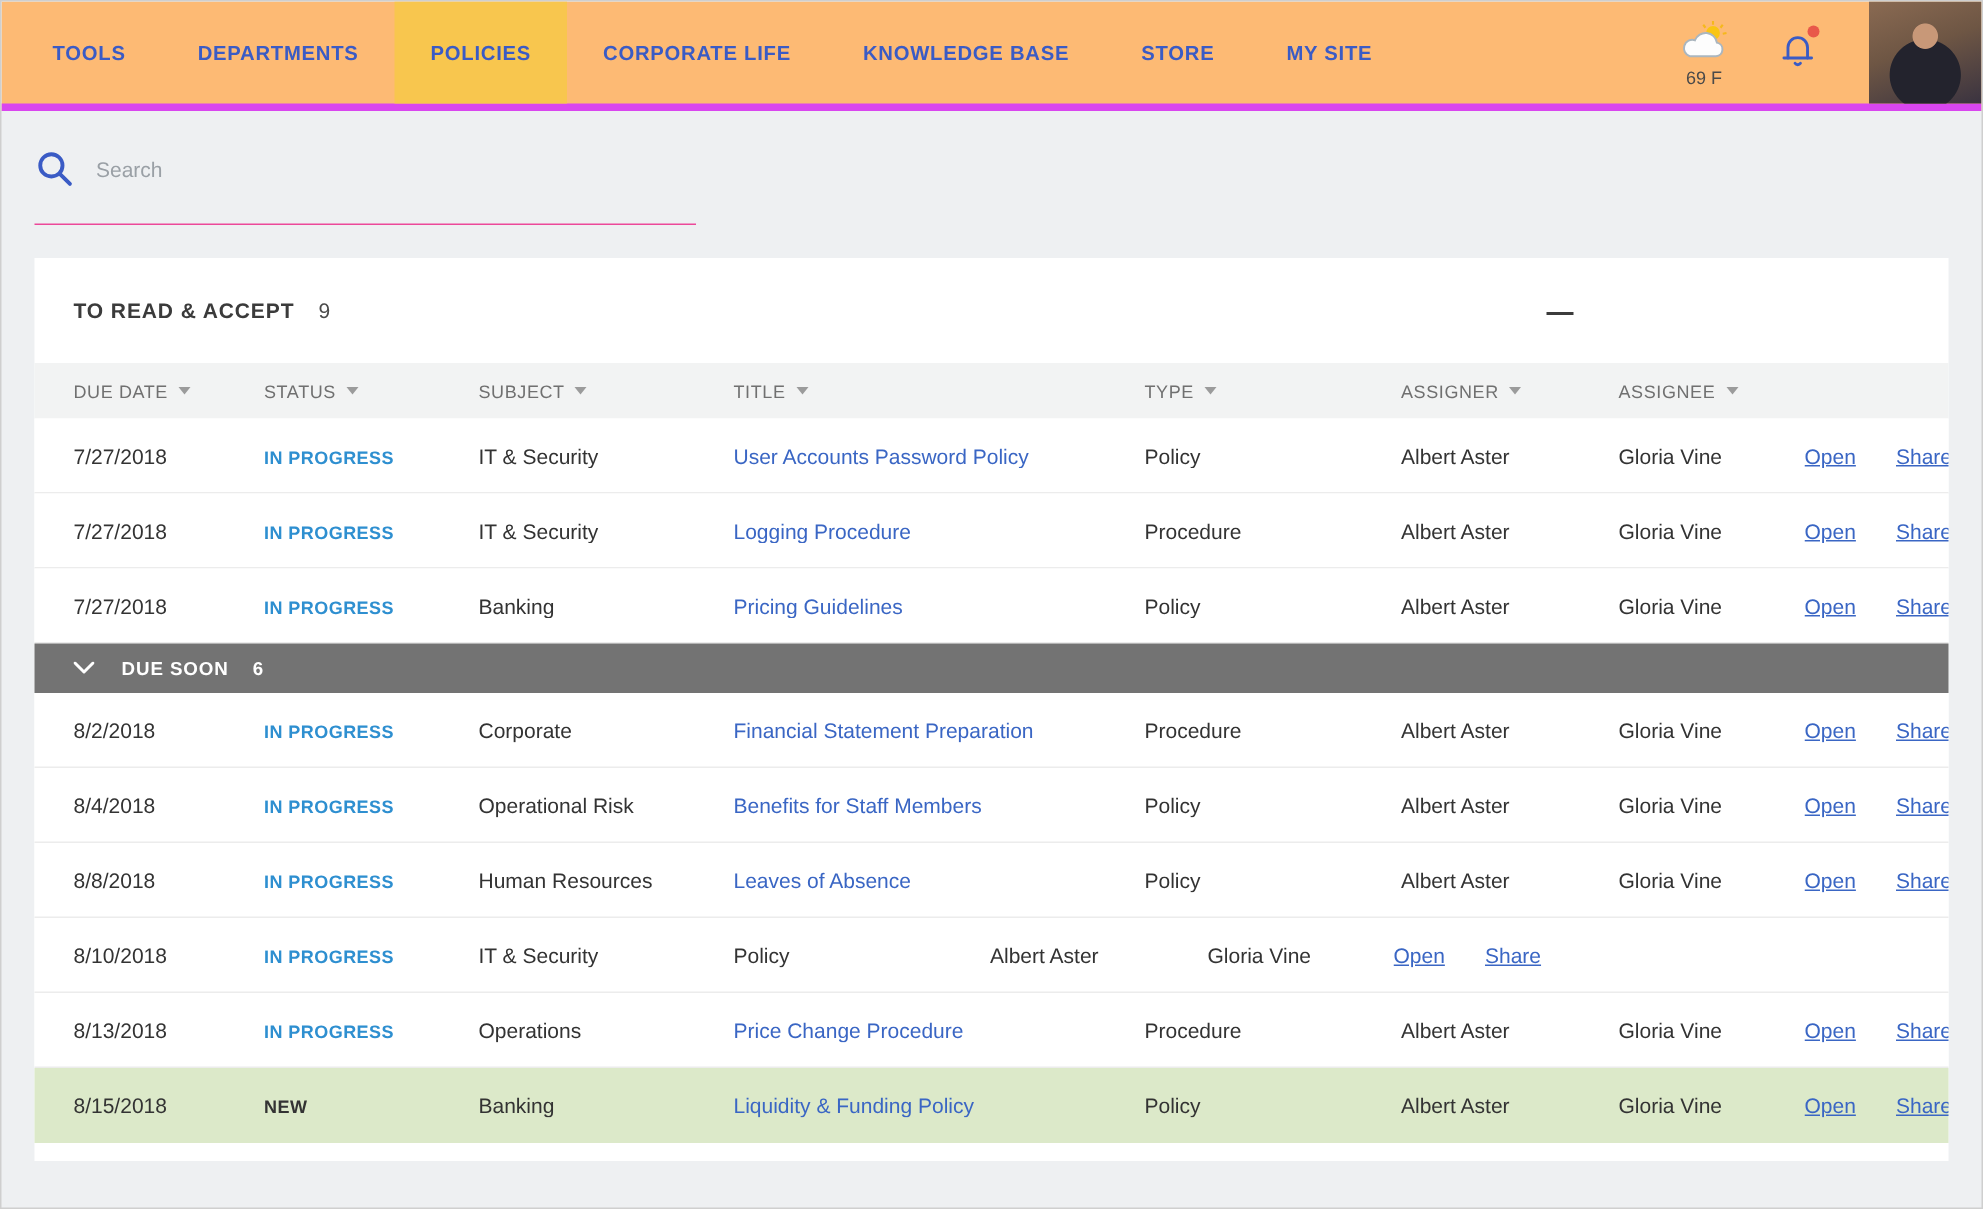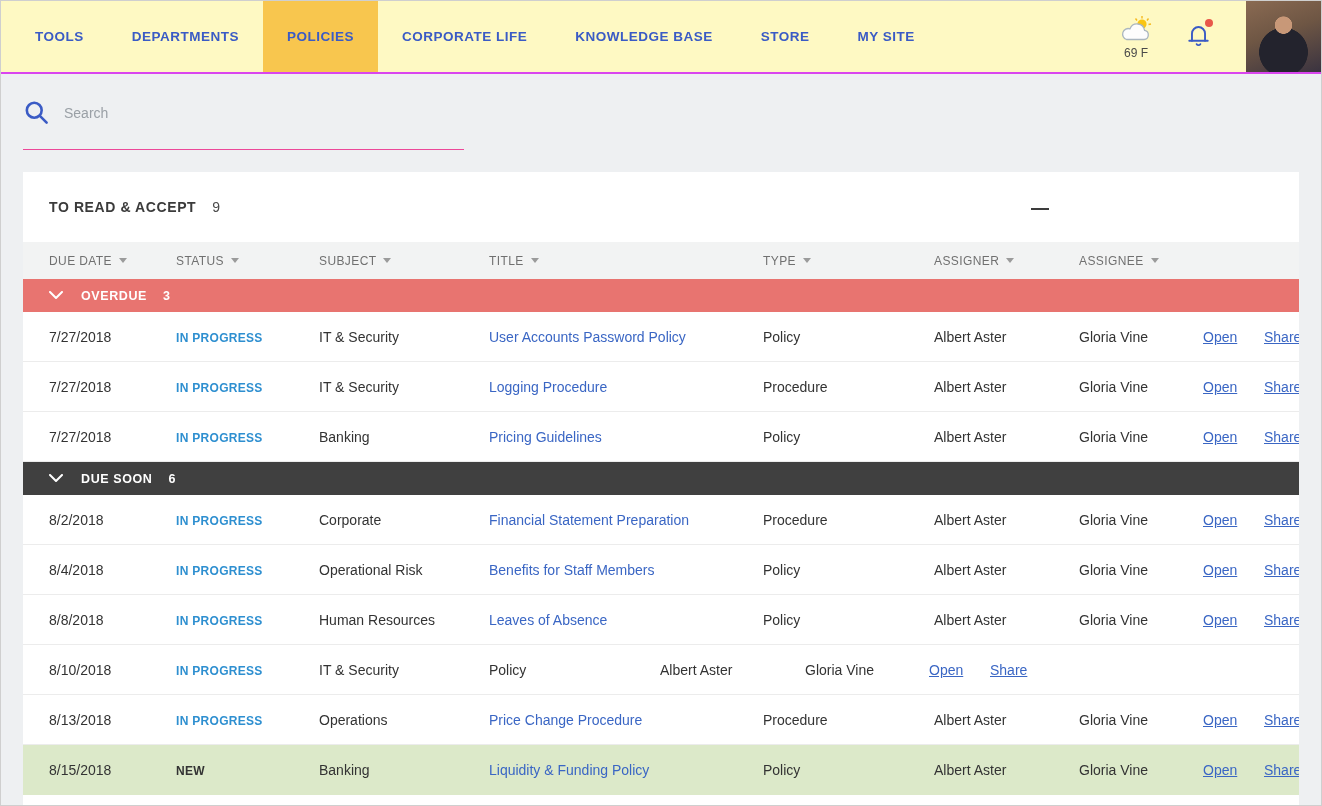--- a/index.html
+++ b/index.html
@@ -13,24 +13,24 @@
     width: 1322px; height: 806px;
     border: 1px solid #cfcfcf;
     background: #eef0f2;
     position: relative;
     overflow: hidden;
   }
 
   
   .topnav {
     height: 73px;
-    background: #fef9c3;
+    background: #fdba74;
     display: flex;
     align-items: stretch;
-    border-bottom: 2px solid #d946ef;
+    border-bottom: 5px solid #d946ef;
     padding-left: 10px;
   }
   .nav-items { display: flex; align-items: stretch; }
   .nav-item {
     display: flex; align-items: center;
     padding: 0 24px;
     color: var(--nav-blue, #3a5bc5);
     font-size: 13.5px;
     font-weight: 700;
     letter-spacing: .5px;
@@ -287,29 +287,20 @@
           <div class="th c-assigner">
             <span>ASSIGNER</span>
             <span class="sort-arrow"></span>
           </div>
           <div class="th c-assignee">
             <span>ASSIGNEE</span>
             <span class="sort-arrow"></span>
           </div>
         </div>
       <div class="tbody">
-          <div class="group-row" style="background: rgb(232, 116, 112);">
-            <span class="chev">
-              <svg width="14" height="9" viewBox="0 0 14 9" fill="none" stroke="#ffffff" stroke-width="2" stroke-linecap="round" stroke-linejoin="round">
-                <polyline points="1,1 7,7 13,1"></polyline>
-              </svg>
-            </span>
-            <span class="g-label">OVERDUE</span>
-            <span class="g-count">3</span>
-          </div>
           <div class="data-row">
             <div class="cell c-due">7/27/2018</div>
             <div class="cell c-status"><span class="status in-progress">IN PROGRESS</span></div>
             <div class="cell c-subject">IT &amp; Security</div>
             <div class="cell c-title"><a class="title-link">User Accounts Password Policy</a></div>
             <div class="cell c-type">Policy</div>
             <div class="cell c-assigner">Albert Aster</div>
             <div class="cell c-assignee">Gloria Vine</div>
             <div class="cell c-open"><a class="action-link">Open</a></div>
             <div class="cell c-share"><a class="action-link">Share</a></div>
@@ -329,21 +320,21 @@
             <div class="cell c-due">7/27/2018</div>
             <div class="cell c-status"><span class="status in-progress">IN PROGRESS</span></div>
             <div class="cell c-subject">Banking</div>
             <div class="cell c-title"><a class="title-link">Pricing Guidelines</a></div>
             <div class="cell c-type">Policy</div>
             <div class="cell c-assigner">Albert Aster</div>
             <div class="cell c-assignee">Gloria Vine</div>
             <div class="cell c-open"><a class="action-link">Open</a></div>
             <div class="cell c-share"><a class="action-link">Share</a></div>
           </div>
-          <div class="group-row" style="background: #404040;">
+          <div class="group-row" style="background: #737373;">
             <span class="chev">
               <svg width="14" height="9" viewBox="0 0 14 9" fill="none" stroke="#ffffff" stroke-width="2" stroke-linecap="round" stroke-linejoin="round">
                 <polyline points="1,1 7,7 13,1"></polyline>
               </svg>
             </span>
             <span class="g-label">DUE SOON</span>
             <span class="g-count">6</span>
           </div>
           <div class="data-row">
             <div class="cell c-due">8/2/2018</div>

